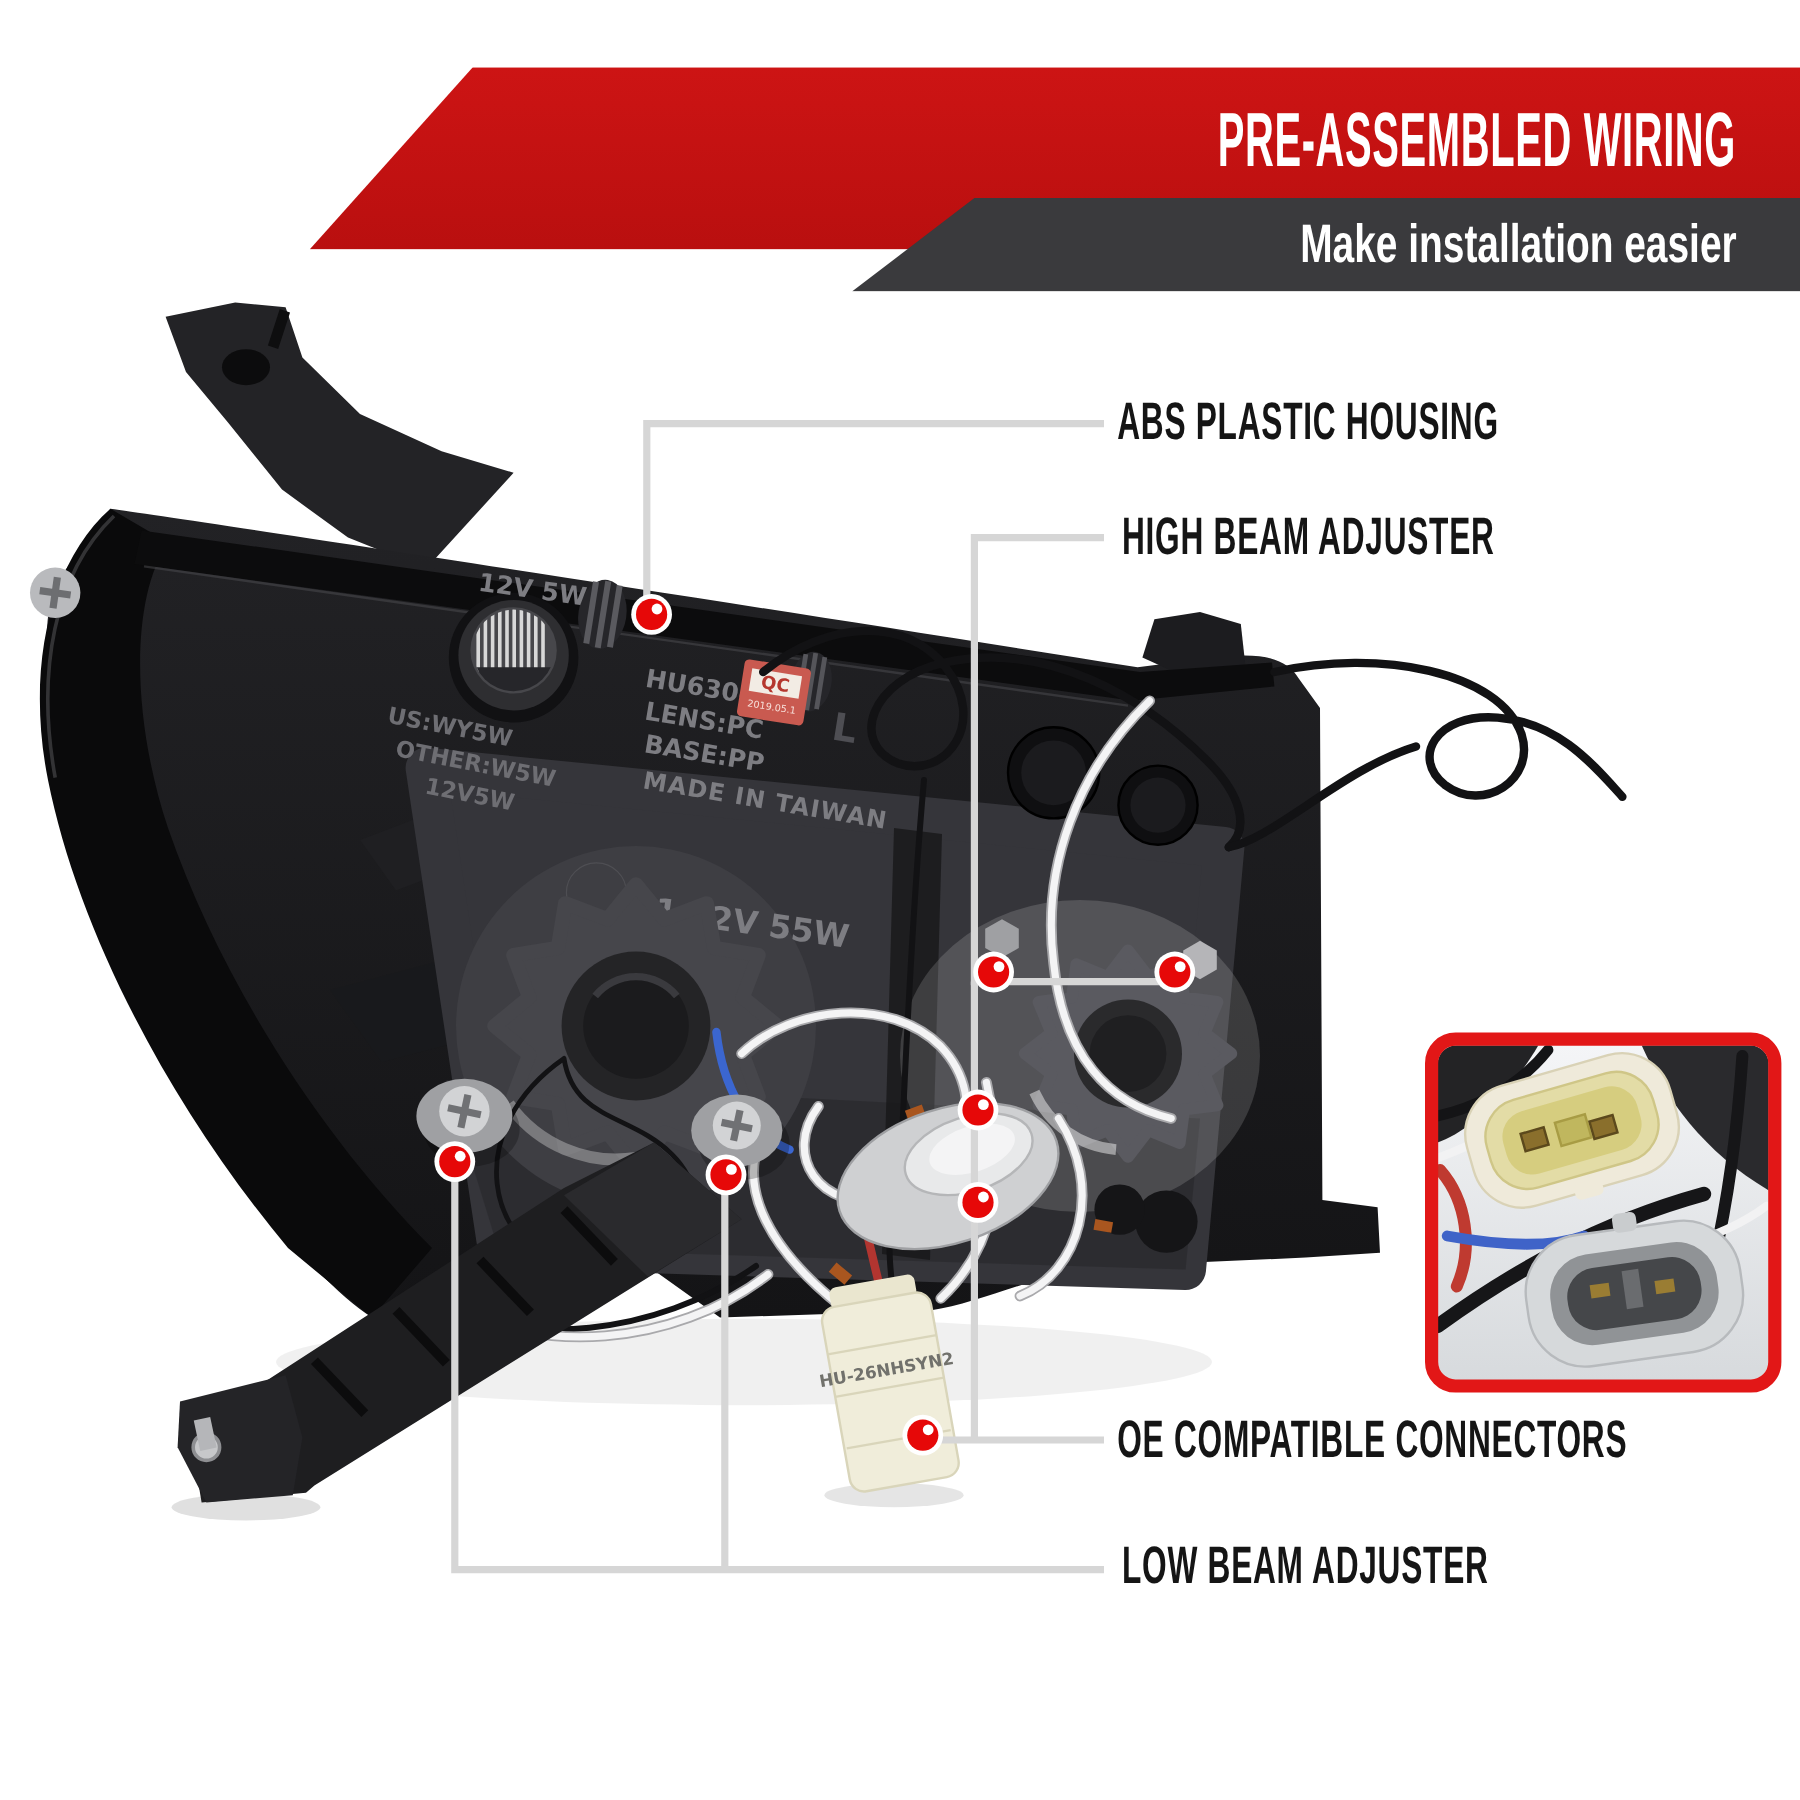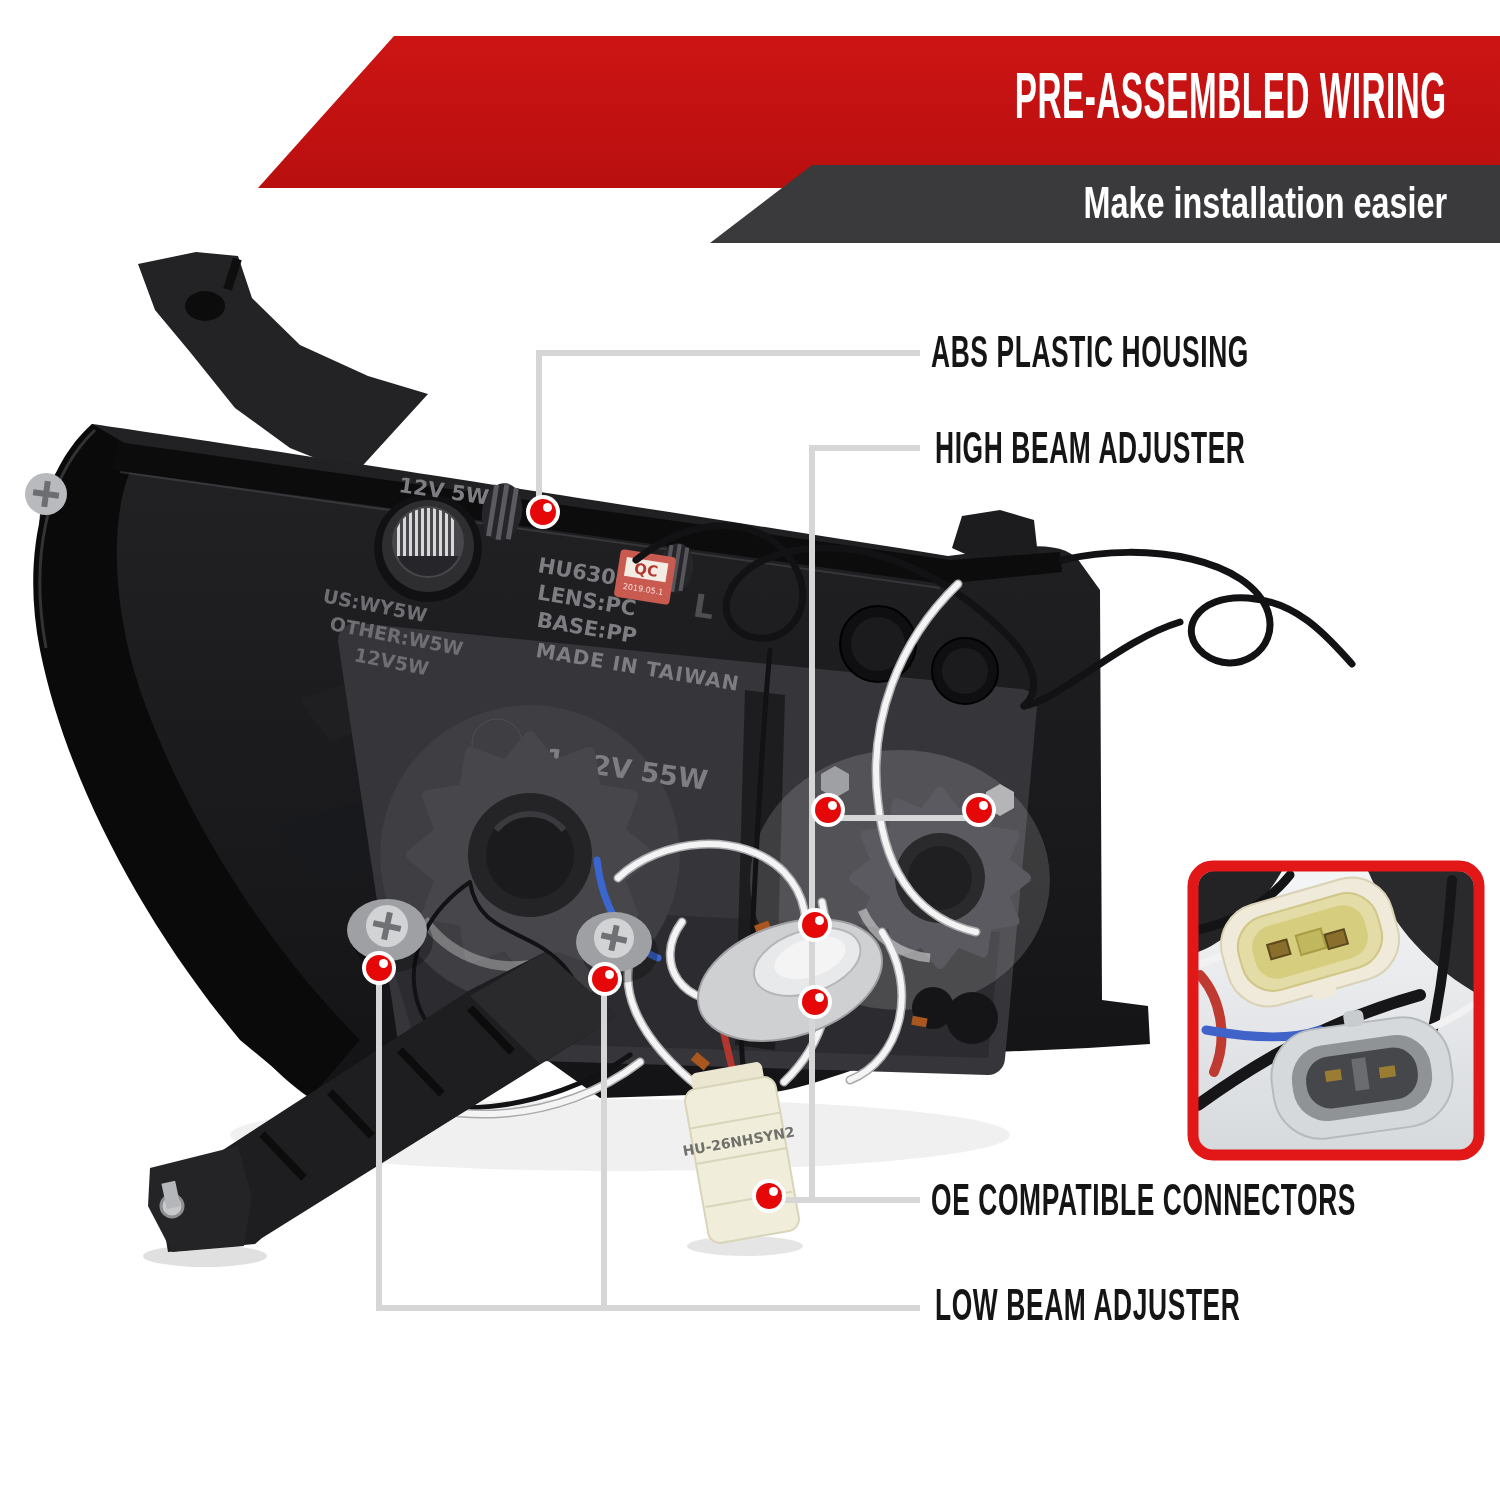--- a/index.html
+++ b/index.html
@@ -1,20 +1,20 @@
 <!DOCTYPE html>
 <html><head>
 <meta charset="utf-8">
 <style>
   html,body{margin:0;padding:0;background:#fff;}
   .stage{position:relative;width:1500px;height:1500px;background:#fff;overflow:hidden;
          font-family:"Liberation Sans",sans-serif;}
   .art{position:absolute;left:0;top:0;width:1500px;height:1500px;}
   .ribbon{position:absolute;left:0;width:1500px;z-index:6;}
-  .ribbon-red{top:36px;height:152px;background:linear-gradient(180deg,#cd1414,#b90f0f);
+  .ribbon-red{top:56px;height:152px;background:linear-gradient(180deg,#cd1414,#b90f0f);
       clip-path:polygon(394px 0px,1500px 0px,1500px 152px,258px 152px);text-align:right;}
   .ribbon-gray{top:165px;height:78px;background:#3a3a3d;
       clip-path:polygon(812px 0px,1500px 0px,1500px 78px,710px 78px);}
   .cond{font-weight:700;color:#fff;white-space:nowrap;position:absolute;}
   .ribbon-red .cond{right:53px;top:28px;font-size:64px;line-height:64px;
       transform:scaleX(.52);transform-origin:right center;letter-spacing:1px;}
   .ribbon-gray .cond{right:53px;top:15px;font-size:45px;line-height:45px;
       transform:scaleX(.72);transform-origin:right center;}
   .callout-label{position:absolute;z-index:5;font-weight:700;color:#151515;font-size:44px;
       line-height:44px;white-space:nowrap;transform:scaleX(.6);transform-origin:left center;

